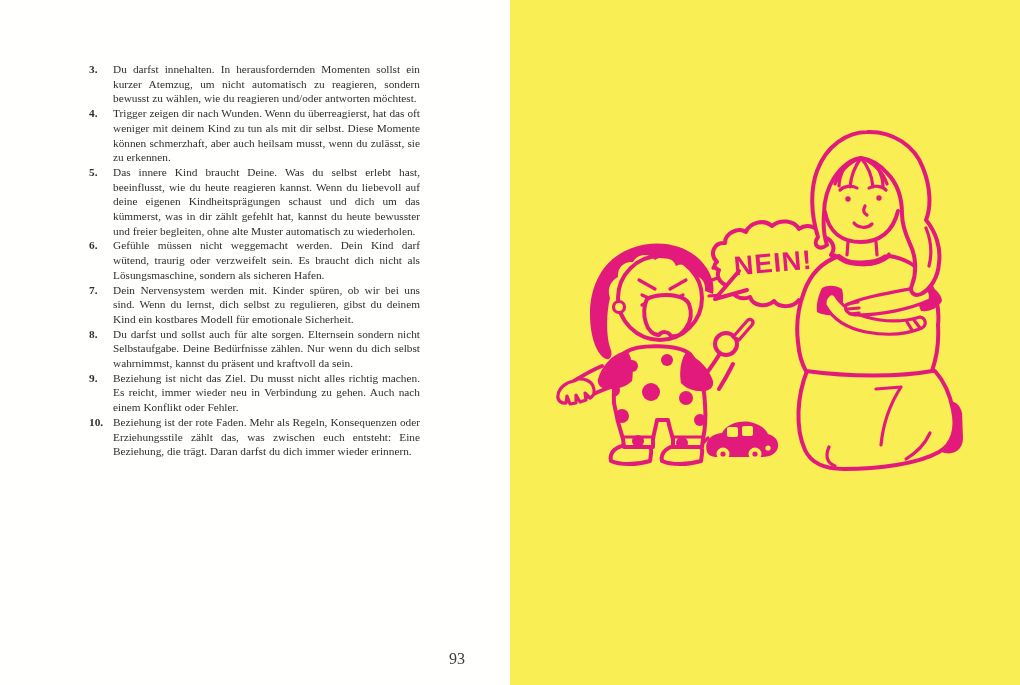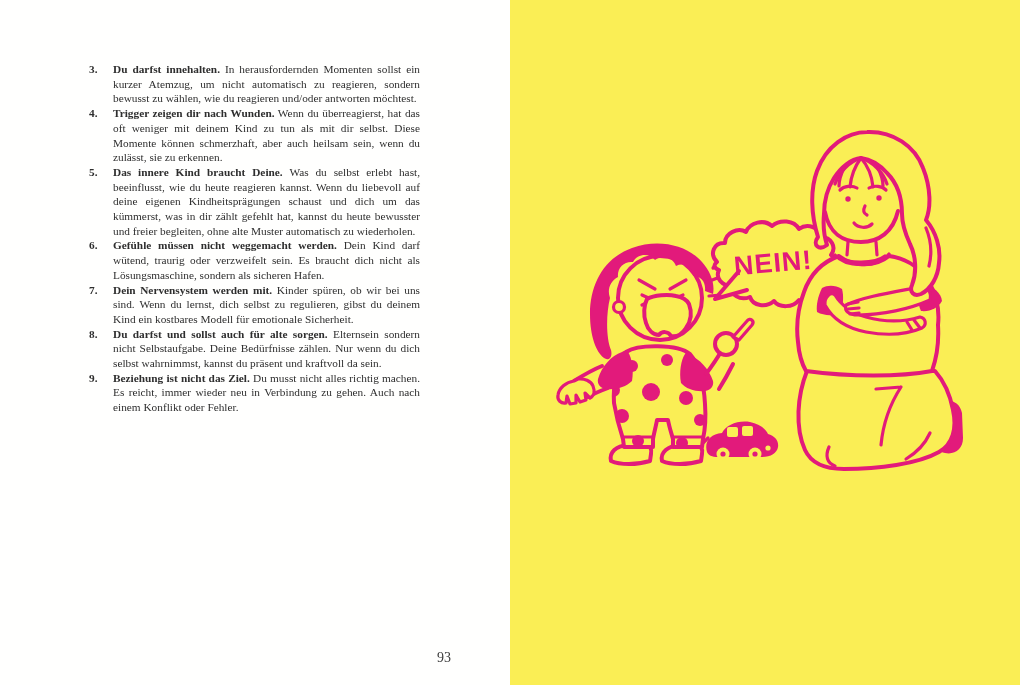--- a/index.html
+++ b/index.html
@@ -11,23 +11,23 @@
        font-family:"Liberation Serif", serif;}
   .spread{position:relative;width:1020px;height:685px;background:#ffffff;}
 
   
   .left-page{position:absolute;left:0;top:0;width:510px;height:685px;background:#fffffe;}
   .text-block{position:absolute;left:89px;top:62px;width:331px;color:#2e2e2e;
               font-size:11.3px;line-height:14.7px;text-align:justify;
               hyphens:auto;-webkit-hyphens:auto;}
   .item{position:relative;padding-left:24px;margin:0;}
   .item .num{position:absolute;left:0;top:0;font-weight:bold;}
-  .item .lead{font-weight:bold;}
-  .page-num{position:absolute;left:437px;top:650px;width:40px;
-            font-size:14px;color:#3c3c3c;}
+  .item .lead{font-weight:normal;}
+  .page-num{position:absolute;left:437px;top:650px;width:40px;text-align:center;
+            font-size:16px;color:#3c3c3c;}
 
   
   .right-page{position:absolute;left:510px;top:0;width:510px;height:685px;background:var(--bg);}
   svg{display:block;}
   .s4{fill:none;stroke:var(--ink);stroke-width:4;stroke-linecap:round;stroke-linejoin:round;}
   .s3{fill:none;stroke:var(--ink);stroke-width:3.2;stroke-linecap:round;stroke-linejoin:round;}
   .skin4{fill:var(--bg);stroke:var(--ink);stroke-width:4;stroke-linecap:round;stroke-linejoin:round;}
   .skin3{fill:var(--bg);stroke:var(--ink);stroke-width:3.2;stroke-linecap:round;stroke-linejoin:round;}
   .f-ink{fill:var(--ink);stroke:none;}
   .f-bg{fill:var(--bg);stroke:none;}
@@ -39,36 +39,39 @@
 
 <div class="spread">
 
   <div class="left-page">
     <div class="text-block" lang="de">
 
       <p class="item">
         <span class="num">3.</span><span class="lead">Du darfst innehalten.</span> <span>In herausfordernden Momenten sollst ein kurzer Atemzug, um nicht automatisch zu reagieren, sondern bewusst zu wählen, wie du reagieren und/oder antworten möchtest.</span>
       </p>
       <p class="item">
-        <span class="num">4.</span><span class="lead">Trigger zeigen dir nach Wunden.</span> <span>Wenn du überreagierst, hat das oft weniger mit deinem Kind zu tun als mit dir selbst. Diese Momente können schmerzhaft, aber auch heilsam sein, wenn du zulässt, sie zu erkennen.</span>
+        <span class="num">4.</span><span class="lead">Trigger zeigen dir nach Wunden.</span> <span>Wenn du überreagierst, hat das oft weniger mit deinem Kind zu tun als mit dir selbst. Diese Momente können schmerzhaft, aber auch heilsam musst, wenn du zulässt, sie zu erkennen.</span>
       </p>
       <p class="item">
         <span class="num">5.</span><span class="lead">Das innere Kind braucht Deine.</span> <span>Was du selbst erlebt hast, beeinflusst, wie du heute reagieren kannst. Wenn du liebevoll auf deine eigenen Kindheitsprägungen schaust und dich um das kümmerst, was in dir zählt gefehlt hat, kannst du heute bewusster und freier begleiten, ohne alte Muster automatisch zu wiederholen.</span>
       </p>
       <p class="item">
         <span class="num">6.</span><span class="lead">Gefühle müssen nicht weggemacht werden.</span> <span>Dein Kind darf wütend, traurig oder verzweifelt sein. Es braucht dich nicht als Lösungsmaschine, sondern als sicheren Hafen.</span>
       </p>
       <p class="item">
         <span class="num">7.</span><span class="lead">Dein Nervensystem werden mit.</span> <span>Kinder spüren, ob wir bei uns sind. Wenn du lernst, dich selbst zu regulieren, gibst du deinem Kind ein kostbares Modell für emotionale Sicherheit.</span>
       </p>
       <p class="item">
         <span class="num">8.</span><span class="lead">Du darfst und sollst auch für alte sorgen.</span> <span>Elternsein sondern nicht Selbstaufgabe. Deine Bedürfnisse zählen. Nur wenn du dich selbst wahrnimmst, kannst du präsent und kraftvoll da sein.</span>
       </p>
       <p class="item">
         <span class="num">9.</span><span class="lead">Beziehung ist nicht das Ziel.</span> <span>Du musst nicht alles richtig machen. Es reicht, immer wieder neu in Verbindung zu gehen. Auch nach einem Konflikt oder Fehler.</span>
+      </p>
+      <p class="item">
+        <span class="num">10.</span><span class="lead">Beziehung ist der rote Faden.</span> <span>Mehr als Regeln, Konsequenzen oder Erziehungsstile zählt das, was zwischen euch entsteht: Eine Beziehung, die trägt. Daran darfst du dich immer wieder erinnern.</span>
       </p>
 
     </div>
     <div class="page-num">93</div>
   </div>
 
   <div class="right-page">
     <svg viewBox="0 0 510 685" width="510" height="685">
 
       <defs>

